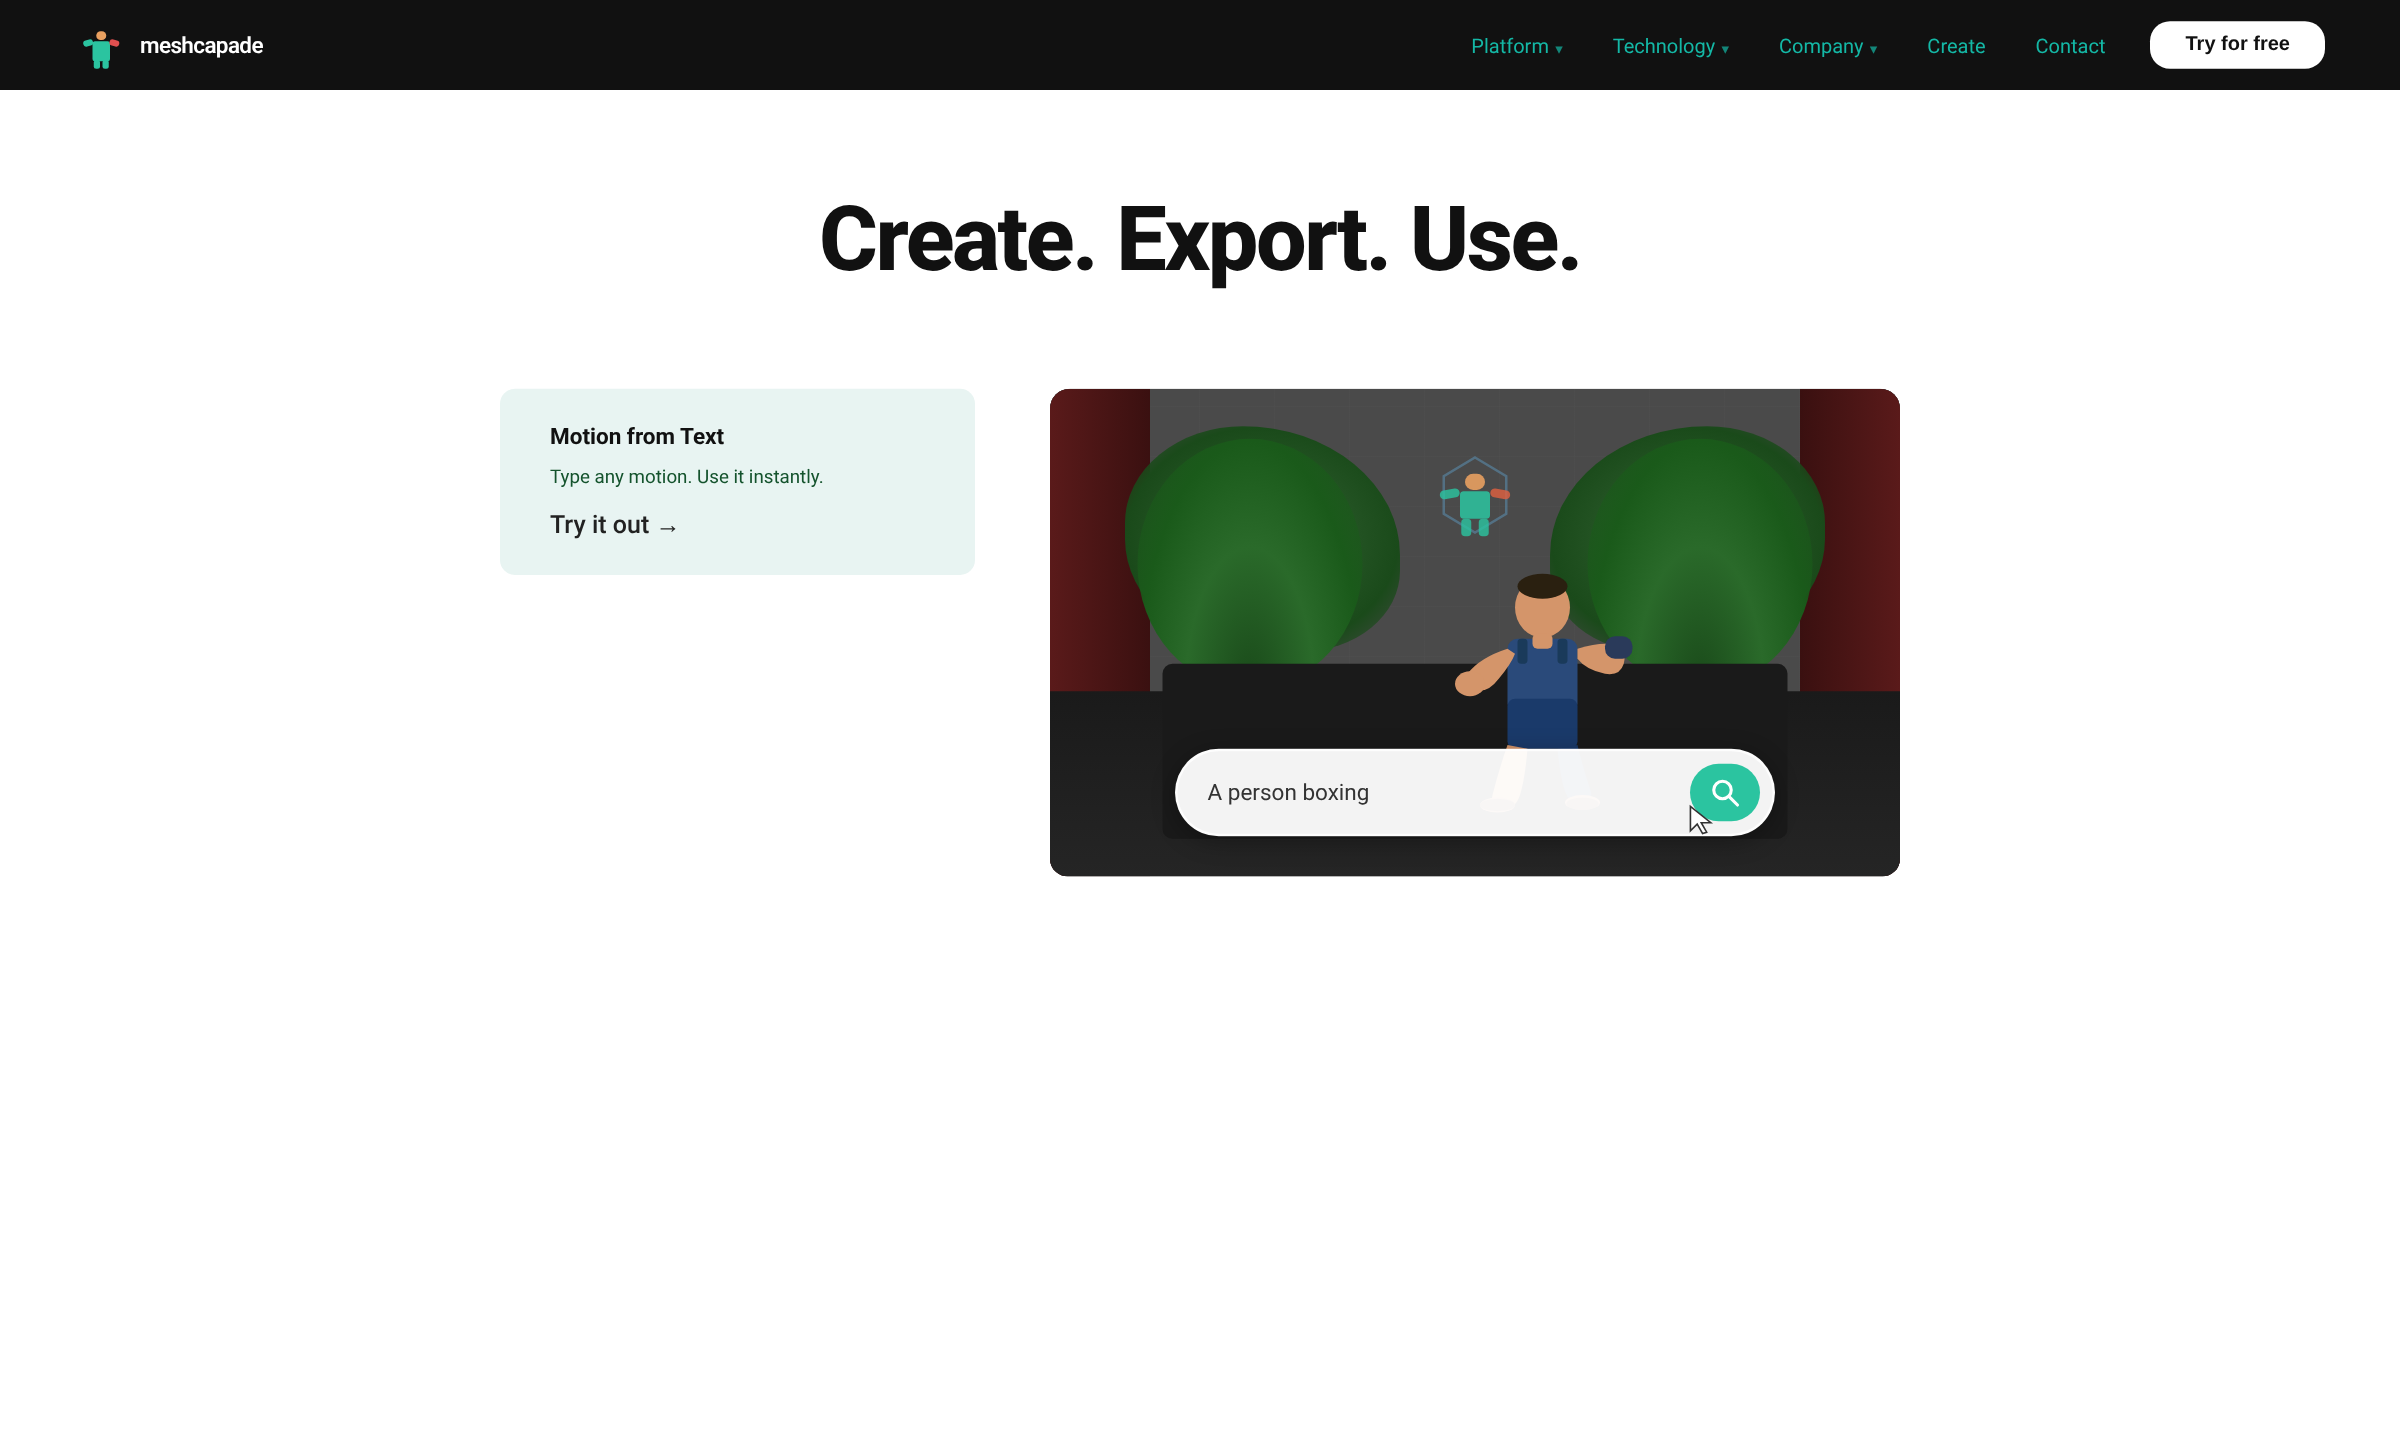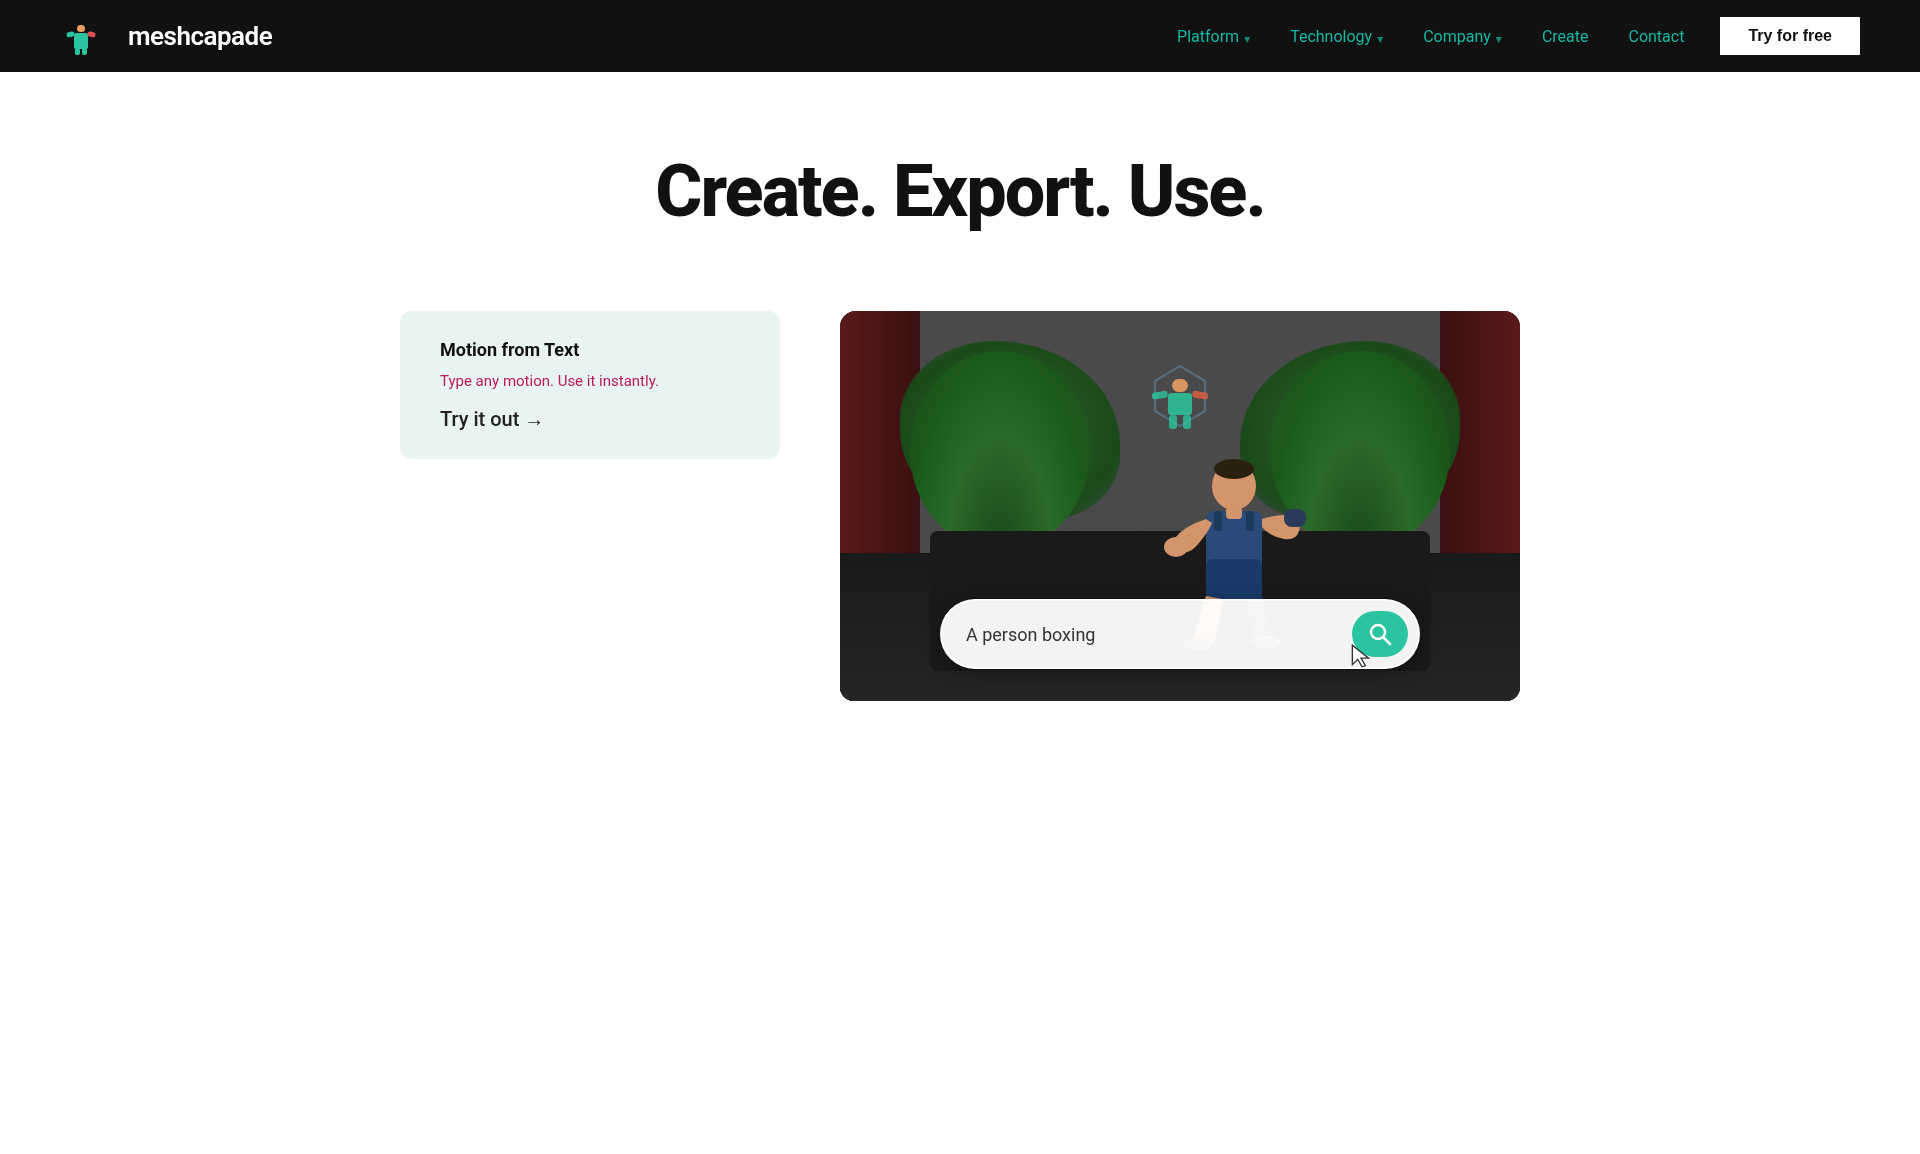--- a/index.html
+++ b/index.html
@@ -22,25 +22,24 @@
       align-items: center;
       gap: 10px;
       color: #fff;
       text-decoration: none;
     }
     .logo-icon {
       width: 42px;
       height: 42px;
     }
     .logo-text {
-      font-size: 26px;
+      font-size: 18px;
       font-weight: 600;
       color: #fff;
       letter-spacing: -0.5px;
-      margin-left: 16px;
     }
     .nav-links {
       display: flex;
       align-items: center;
       gap: 8px;
     }
     .nav-link {
       color: #14b8a6;
       font-size: 16px;
       padding: 8px 16px;
@@ -54,21 +53,21 @@
     .nav-chevron {
       font-size: 12px;
       opacity: 0.7;
     }
     .nav-cta {
       background: #fff;
       color: #111;
       font-size: 16px;
       font-weight: 600;
       padding: 10px 28px;
-      border-radius: 0;
+      border-radius: 16px;
       cursor: pointer;
       margin-left: 12px;
       border: none;
       transition: background 0.2s;
     }
 
     
     .hero {
       text-align: center;
       padding: 80px 92px 40px;
@@ -111,21 +110,21 @@
       background: transparent;
     }
     .feature-title {
       font-size: 18px;
       font-weight: 700;
       color: #111;
       margin-bottom: 10px;
     }
     .feature-desc {
       font-size: 15px;
-      color: #be185d;
+      color: #14532d;
       line-height: 1.5;
       margin-bottom: 14px;
     }
     .feature-link {
       font-size: 20px;
       color: #222;
       font-weight: 500;
       display: flex;
       align-items: center;
       gap: 6px;

